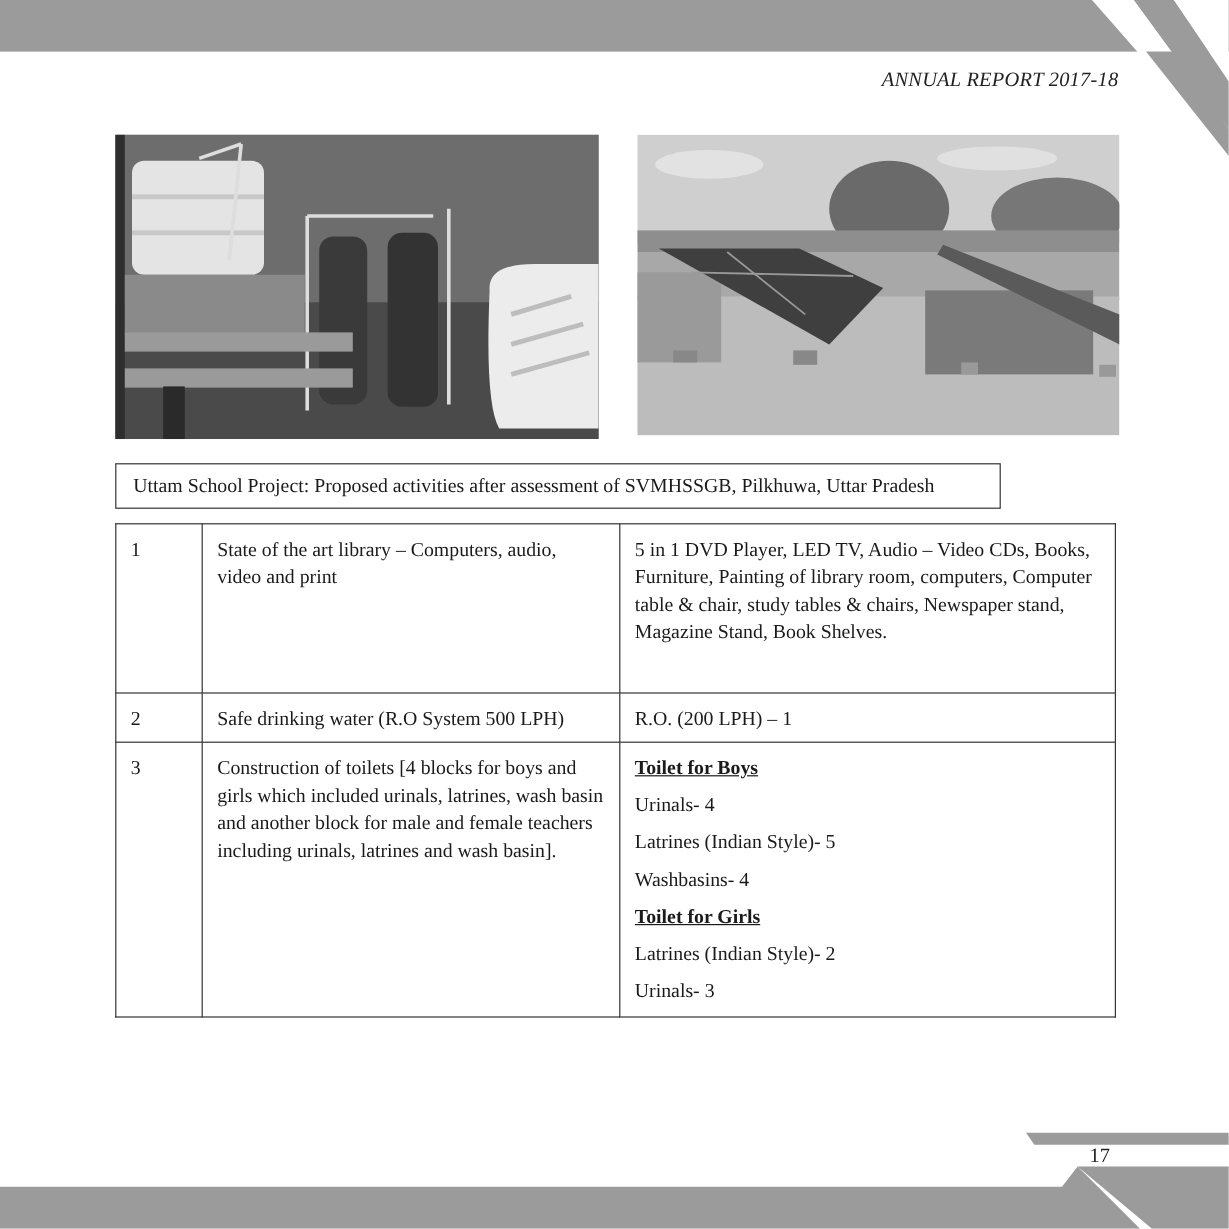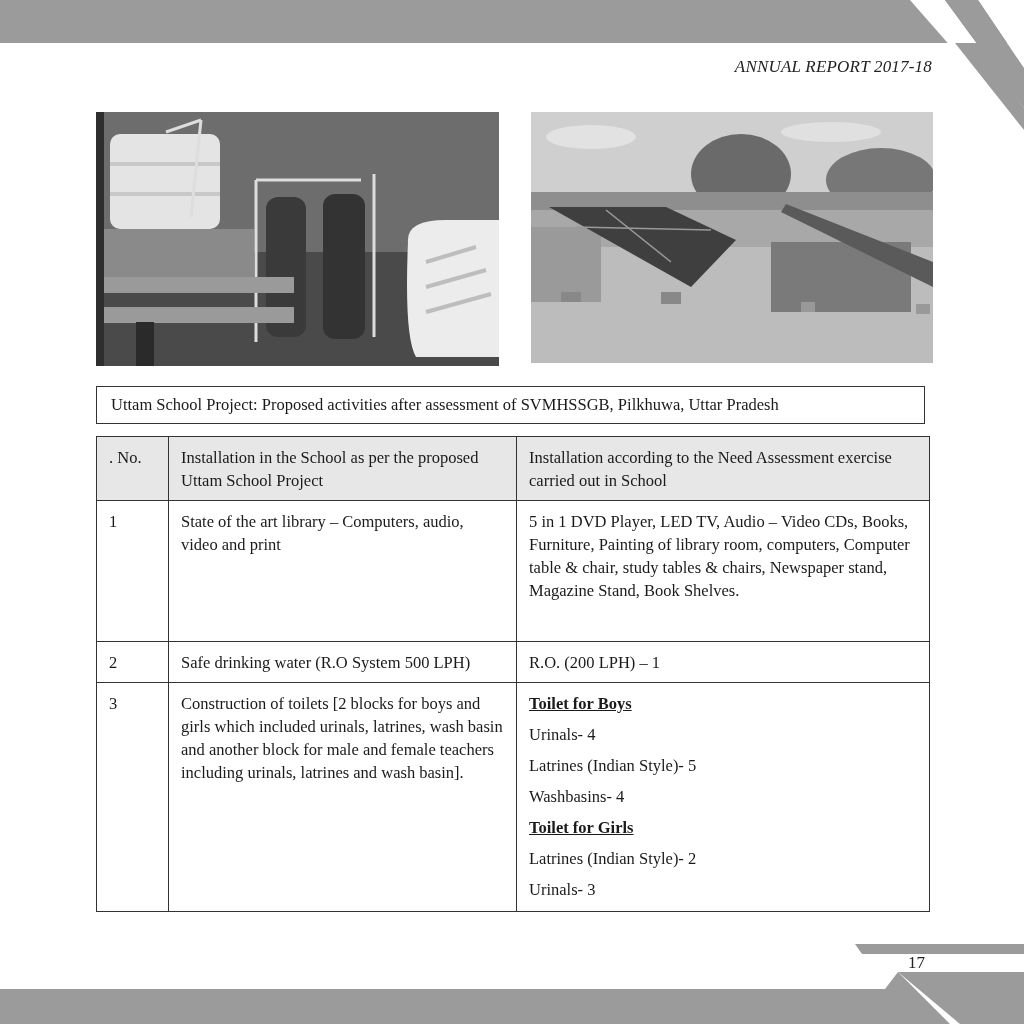--- a/index.html
+++ b/index.html
@@ -4,21 +4,21 @@
 <style>
   html, body { margin:0; padding:0; }
   body { width:1024px; height:1024px; position:relative; background:#ffffff; overflow:hidden;
          font-family: "Liberation Serif", "DejaVu Serif", serif; color:#1a1a1a; }
   .band-top { position:absolute; left:0; top:0; width:1024px; height:43px; background:#9b9b9b; }
   .deco-top { position:absolute; left:0; top:0; width:1024px; height:130px; }
   .running-head { position:absolute; right:92px; top:57px; font-size:17px; letter-spacing:0.2px; color:#222;font-style:italic; }
   .photo { position:absolute; overflow:hidden; }
   .photo-ro { left:96px; top:112px; width:403px; height:254px; }
   .photo-solar { left:531px; top:112px; width:402px; height:251px; }
-  .caption { position:absolute; left:96px; top:386px; width:829px; height:38px; border:1.5px solid #333;
+  .caption { position:absolute; left:96px; top:386px; width:738px; height:38px; border:1.5px solid #333;
              box-sizing:border-box; padding:0 0 0 14px; display:flex; align-items:center; font-size:16.5px; }
   table.data { position:absolute; left:96px; top:436px; width:834px; border-collapse:collapse; font-size:16.5px; line-height:23px; }
   table.data td, table.data th { border:1.5px solid #333; vertical-align:top; text-align:left; font-weight:normal; }
   table.data th { background:#e7e7e7; padding:9px 12px 8px 12px; }
   table.data td { padding:9px 12px 8px 12px; }
   .c1 { width:47px; } .c2 { width:323px; } .c3 { }
   th.c1 { vertical-align:middle; }
   .just { text-align:justify; }
   .sub { display:block; margin-bottom:8px; }
   .sub:last-child { margin-bottom:2px; }
@@ -84,38 +84,33 @@
     <polygon points="255,92 402,150 402,175 250,100" fill="#5a5a5a"></polygon>
     <rect x="270" y="190" width="14" height="10" fill="#999"></rect>
     <rect x="385" y="192" width="14" height="10" fill="#999"></rect>
   </svg>
 </div>
 
 <div class="caption">Uttam School Project: Proposed activities after assessment of SVMHSSGB, Pilkhuwa, Uttar Pradesh</div>
 
 <table class="data">
   <tbody>
-      <tr>
-    <th class="c1">. No.</th>
-    <th class="c2 just">Installation in the School as per the proposed Uttam School Project</th>
-    <th class="c3 just">Installation according to the Need Assessment exercise carried out in School</th>
-  </tr>
   <tr style="height:141px;">
     <td class="c1">1</td>
     <td class="c2 just">State of the art library – Computers, audio, video and print</td>
     <td class="c3 just">5 in 1 DVD Player, LED TV, Audio – Video CDs, Books, Furniture, Painting of library room, computers, Computer table &amp; chair, study tables &amp; chairs, Newspaper stand, Magazine Stand, Book Shelves.</td>
   </tr>
   <tr>
     <td class="c1">2</td>
     <td class="c2">Safe drinking water (R.O System 500 LPH)</td>
     <td class="c3">R.O. (200 LPH) – 1</td>
   </tr>
   <tr style="height:229px;">
     <td class="c1">3</td>
-    <td class="c2 just">Construction of toilets [2 blocks for boys and girls which included urinals, latrines, wash basin and another block for male and female teachers including urinals, latrines and wash basin].</td>
+    <td class="c2 just">Construction of toilets [4 blocks for boys and girls which included urinals, latrines, wash basin and another block for male and female teachers including urinals, latrines and wash basin].</td>
     <td class="c3">
       <span class="sub bold">Toilet for Boys</span>
       <span class="sub">Urinals- 4</span>
       <span class="sub">Latrines (Indian Style)- 5</span>
       <span class="sub">Washbasins- 4</span>
       <span class="sub bold">Toilet for Girls</span>
       <span class="sub">Latrines (Indian Style)- 2</span>
       <span class="sub">Urinals- 3</span>
     </td>
   </tr>

